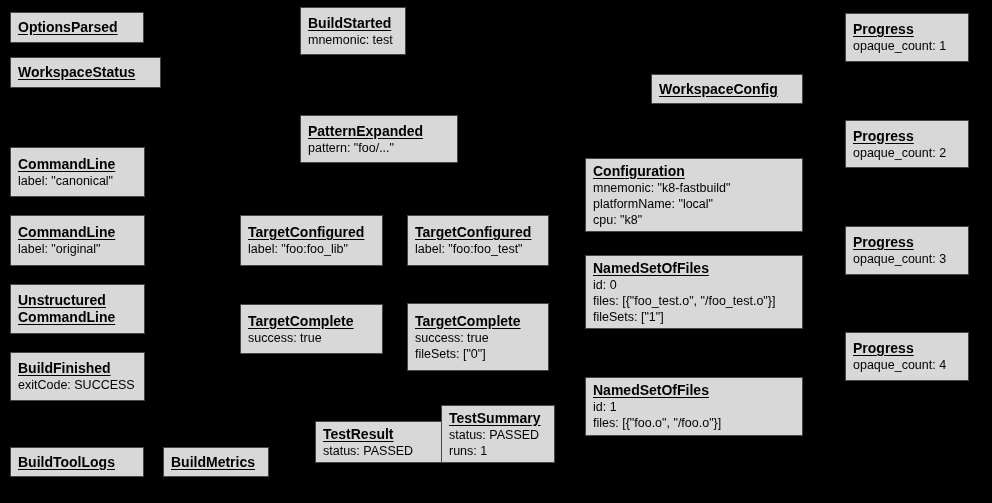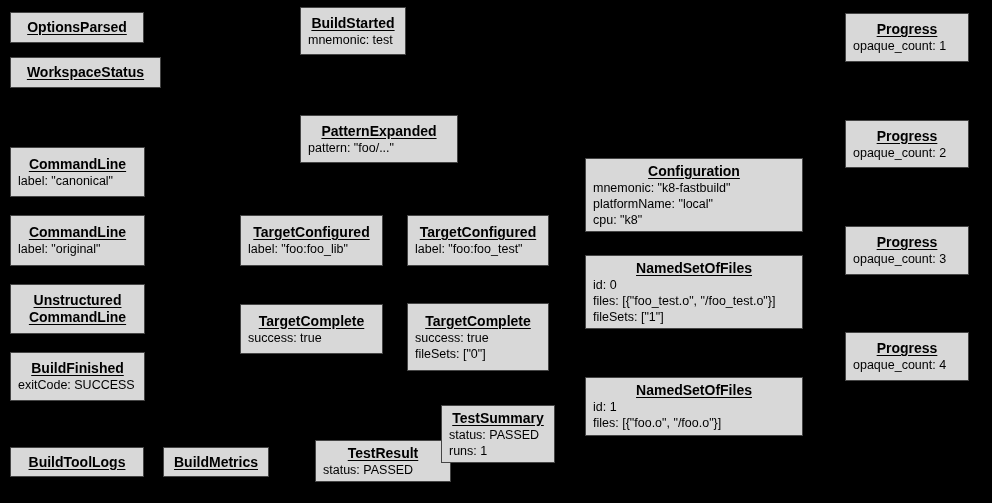--- a/index.html
+++ b/index.html
@@ -28,21 +28,20 @@
     justify-content:center;
     white-space:nowrap;
     overflow:hidden;
   }
   .t{
     font-size:14px;
     font-weight:bold;
     line-height:17px;
     text-decoration:underline;
     text-underline-offset:2px;
-    text-align:center;
   }
   .l{
     font-size:12.5px;
     line-height:16px;
   }
 </style>
 </head>
 <body>
 
 <div class="canvas">
@@ -108,31 +107,34 @@
     <div class="t">TargetComplete</div>
     <div class="l">success: true</div>
   </div>
 
   <div class="node" style="left:407px;top:303px;width:142px;height:68px">
     <div class="t">TargetComplete</div>
     <div class="l">success: true</div>
     <div class="l">fileSets: ["0"]</div>
   </div>
 
-  <div class="node" style="left:315px;top:440px;width:136px;height:42px">
+  <div class="node" style="left:315px;top:421px;width:136px;height:42px">
     <div class="t">TestResult</div>
     <div class="l">status: PASSED</div>
   </div>
 
   <div class="node" style="left:441px;top:405px;width:114px;height:58px">
     <div class="t">TestSummary</div>
     <div class="l">status: PASSED</div>
     <div class="l">runs: 1</div>
   </div>
 
+  <div class="node" style="left:651px;top:74px;width:152px;height:30px">
+    <div class="t">WorkspaceConfig</div>
+  </div>
 
   <div class="node" style="left:585px;top:158px;width:218px;height:74px">
     <div class="t">Configuration</div>
     <div class="l">mnemonic: "k8-fastbuild"</div>
     <div class="l">platformName: "local"</div>
     <div class="l">cpu: "k8"</div>
   </div>
 
   <div class="node" style="left:585px;top:255px;width:218px;height:74px">
     <div class="t">NamedSetOfFiles</div>

